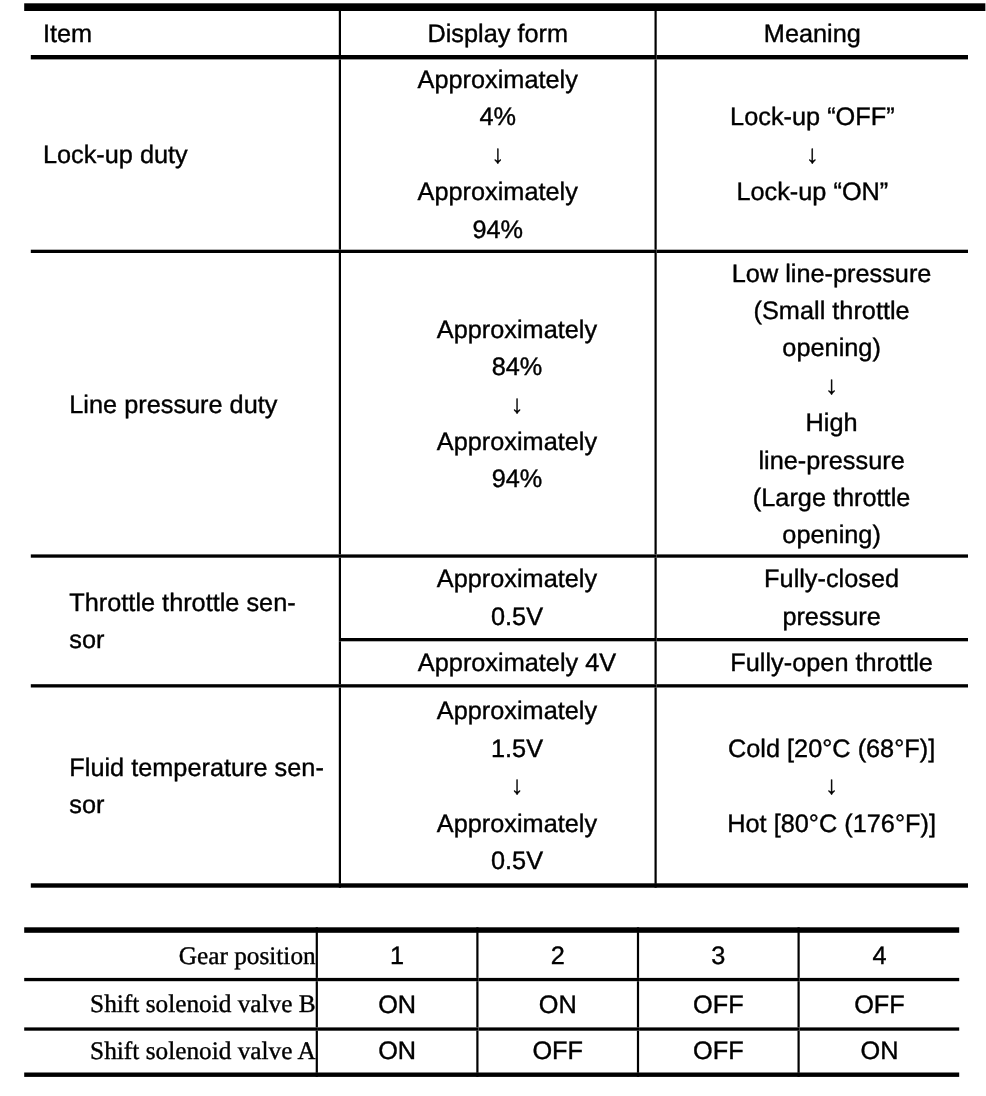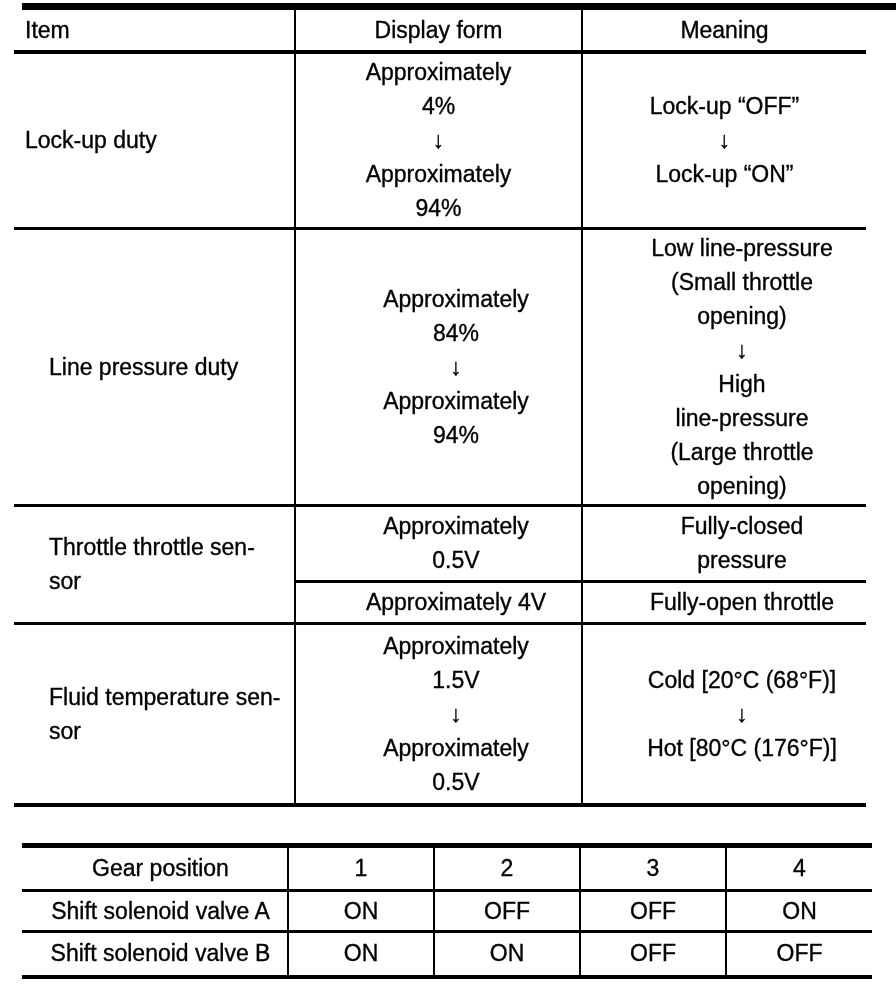--- a/index.html
+++ b/index.html
@@ -12,21 +12,21 @@
   }
   .page { position: relative; width: 896px; height: 996px; overflow: hidden; }
 
   
   .top-rule { position: absolute; left: 22px; right: 0; top: 3px; height: 7px; background: #000; }
 
   table { border-collapse: collapse; table-layout: fixed; }
 
   
   .t1 {
-    position: absolute; left: 14px; top: 10px; width: 852px;
+    position: absolute; left: 28px; top: 10px; width: 852px;
     border-bottom: 4px solid #000;
     font-size: 23px;
   }
   .t1 th, .t1 td {
     padding: 0; font-weight: normal;
     text-align: center; vertical-align: middle;
     line-height: 34px;
     overflow: hidden;
   }
   .t1 .c2, .t1 .c3 { border-left: 2px solid #000; }
@@ -44,21 +44,21 @@
     position: absolute; left: 22px; top: 843px; width: 850px;
     border-top: 5px solid #000;
     border-bottom: 4px solid #000;
     font-size: 23px;
   }
   .t2 td {
     padding: 0; text-align: center; vertical-align: middle; overflow: hidden;
   }
   .t2 .c2, .t2 .c3, .t2 .c4, .t2 .c5 { border-left: 2px solid #000; }
   .t2 tr.r > td { border-top: 3px solid #000; }
-  .t2 .left { text-align: center; padding-left: 12px; white-space: nowrap; }
+  .t2 .left { text-align: right; padding-left: 12px; white-space: nowrap; font-family: Liberation Serif, serif; }
   .row-gear { height: 45px; }
   .row-va   { height: 41px; }
   .row-vb   { height: 45px; }
 
   .ln { white-space: nowrap; }
 </style>
 </head>
 <body>
 
 <div class="page">
@@ -172,30 +172,30 @@
         <col style="width:146px">
     </colgroup>
     <tbody>
         <tr class="row-gear">
       <td class="left">Gear position</td>
       <td class="c2">1</td>
       <td class="c3">2</td>
       <td class="c4">3</td>
       <td class="c5">4</td>
     </tr>
+    <tr class="r row-vb">
+      <td class="left">Shift solenoid valve B</td>
+      <td class="c2">ON</td>
+      <td class="c3">ON</td>
+      <td class="c4">OFF</td>
+      <td class="c5">OFF</td>
+    </tr>
     <tr class="r row-va">
       <td class="left">Shift solenoid valve A</td>
       <td class="c2">ON</td>
       <td class="c3">OFF</td>
       <td class="c4">OFF</td>
       <td class="c5">ON</td>
     </tr>
-    <tr class="r row-vb">
-      <td class="left">Shift solenoid valve B</td>
-      <td class="c2">ON</td>
-      <td class="c3">ON</td>
-      <td class="c4">OFF</td>
-      <td class="c5">OFF</td>
-    </tr>
   </tbody>
     </table>
 
 </div>
 
 </body></html>

